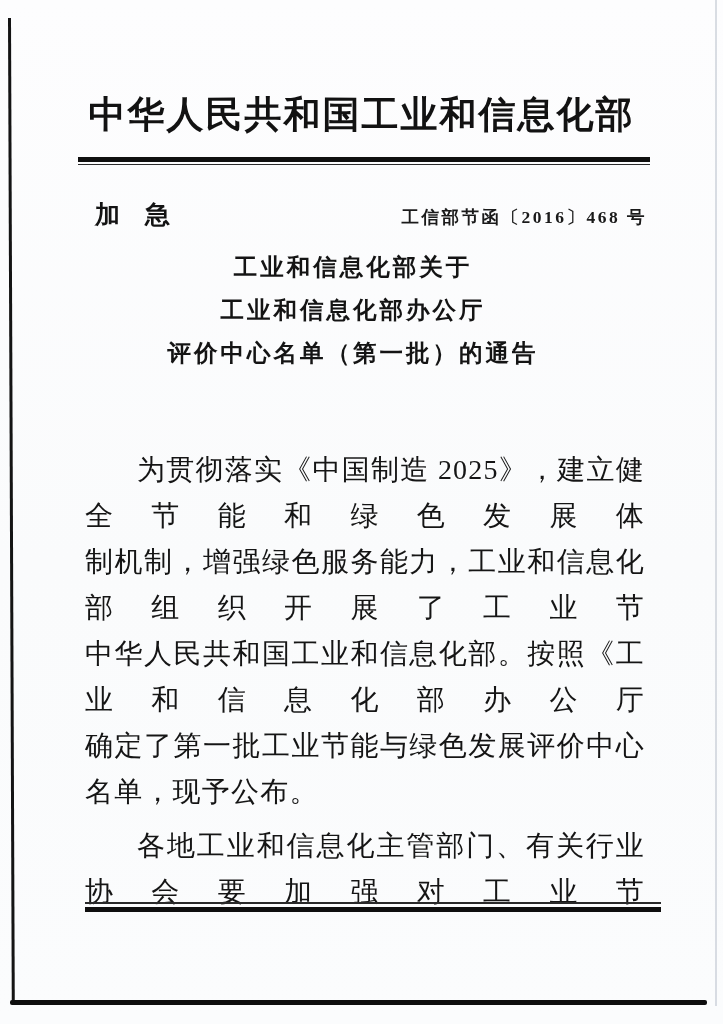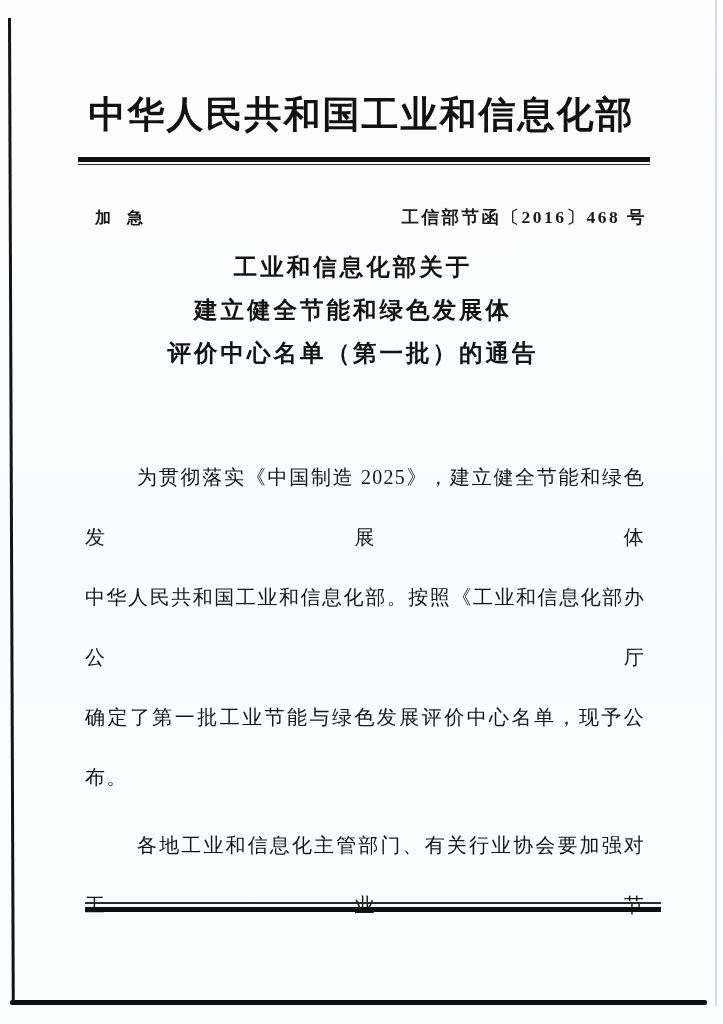--- a/index.html
+++ b/index.html
@@ -65,21 +65,21 @@
 
   .meta-row {
     position: absolute;
     left: 95px; top: 174px;
     width: 552px;
     display: flex;
     justify-content: space-between;
     align-items: baseline;
   }
   .urgent {
-    font-size: 16px;
+    font-size: 25px;
     font-weight: 700;
     white-space: pre;
     color: #131313;
   }
   .doc-number {
     font-size: 17.5px;
     font-weight: 600;
     letter-spacing: 2.5px;
     white-space: pre;
     color: #1a1a1a;
@@ -103,23 +103,23 @@
 
   
   .body-text {
     position: absolute;
     left: 85px; top: 447px;
     width: 560px;
   }
   .para { margin: 0; }
   .para + .para { margin-top: 8px; }
   .line {
-    font-size: 20px;
+    font-size: 28px;
     font-weight: 500;
-    line-height: 60px;
+    line-height: 46px;
     letter-spacing: 1.2px;
     color: #151515;
     text-align: justify;
     text-align-last: justify;
     white-space: nowrap2; 
   }
   .line.lastline { text-align-last: left; }
   .line.indent { text-indent: 52px; }
 
   
@@ -147,27 +147,28 @@
     <div class="hr-thin"></div>
   </div>
 
   <div class="meta-row">
     <span class="urgent">加　急</span>
     <span class="doc-number">工信部节函〔2016〕468 号</span>
   </div>
 
   <div class="doc-title">
     <div class="title-line">工业和信息化部关于</div>
-    <div class="title-line">建立健全节能和绿色发展体</div>
+    <div class="title-line">工业和信息化部办公厅</div>
     <div class="title-line">评价中心名单（第一批）的通告</div>
   </div>
 
   <div class="body-text">
     <div class="para">
       <div class="line indent">为贯彻落实《中国制造 2025》，建立健全节能和绿色发展体</div>
+      <div class="line">制机制，增强绿色服务能力，工业和信息化部组织开展了工业节</div>
       <div class="line">中华人民共和国工业和信息化部。按照《工业和信息化部办公厅</div>
       <div class="line lastline">确定了第一批工业节能与绿色发展评价中心名单，现予公布。</div>
     </div>
     <div class="para">
       <div class="line indent">各地工业和信息化主管部门、有关行业协会要加强对工业节</div>
 
     </div>
   </div>
 
   <div class="footer-rule">

